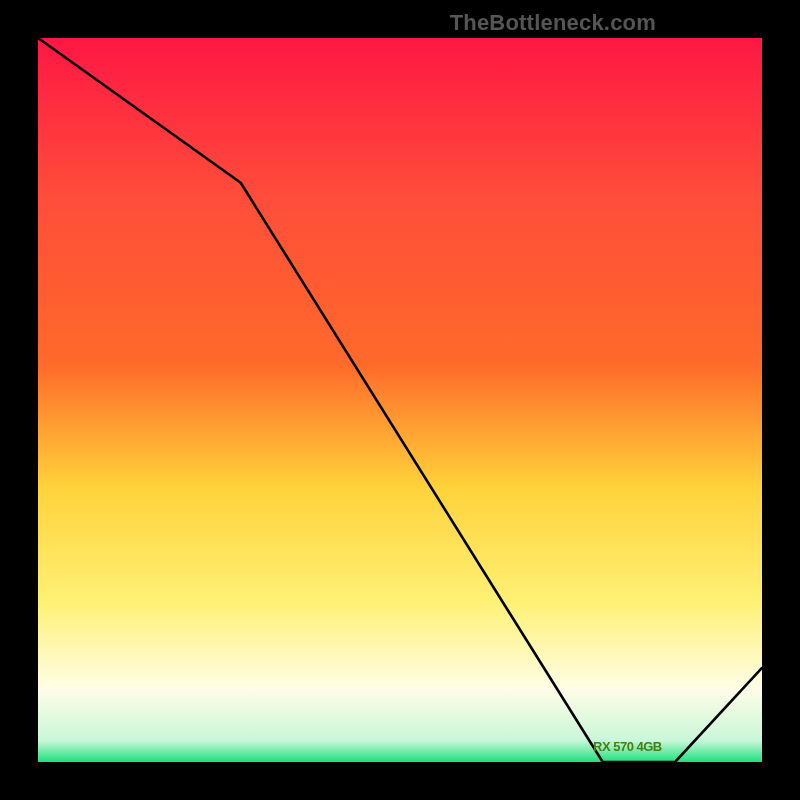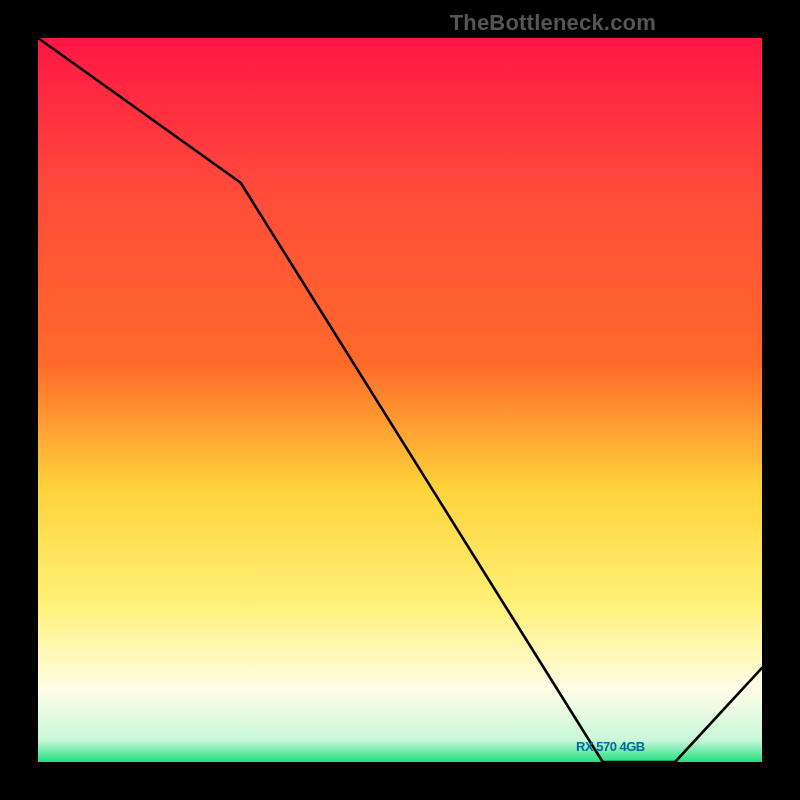--- a/index.html
+++ b/index.html
@@ -52,16 +52,16 @@
           <stop id="g3" offset="62%" stop-color="#ffd23a"></stop>
           <stop id="g4" offset="78%" stop-color="#fff176"></stop>
           <stop id="g5" offset="90%" stop-color="#fffde7"></stop>
           <stop id="g6" offset="97%" stop-color="#c9f7d9"></stop>
           <stop id="g7" offset="100%" stop-color="#1ee07d"></stop>
         </linearGradient>
       </defs>
       <rect x="0" y="0" width="724" height="724" fill="url(#bg-grad)"></rect>
       <path id="curve-path" fill="none" stroke="#000000" stroke-width="2.6" stroke-linejoin="round" stroke-linecap="round" d="M0.0 0.0 L202.7 144.8 L564.7 724.0 L637.1 724.0 L724.0 629.9"></path>
     </svg>
-    <div id="product-label" class="product-label" style="left: 538px; top: 701.14px; color: #0369a1;">RX 570 4GB</div>
+    <div id="product-label" class="product-label" style="left: 555px; top: 701.14px; color: #4d7c0f;">RX 570 4GB</div>
   </div>
 
 </div>
 
 </body></html>

